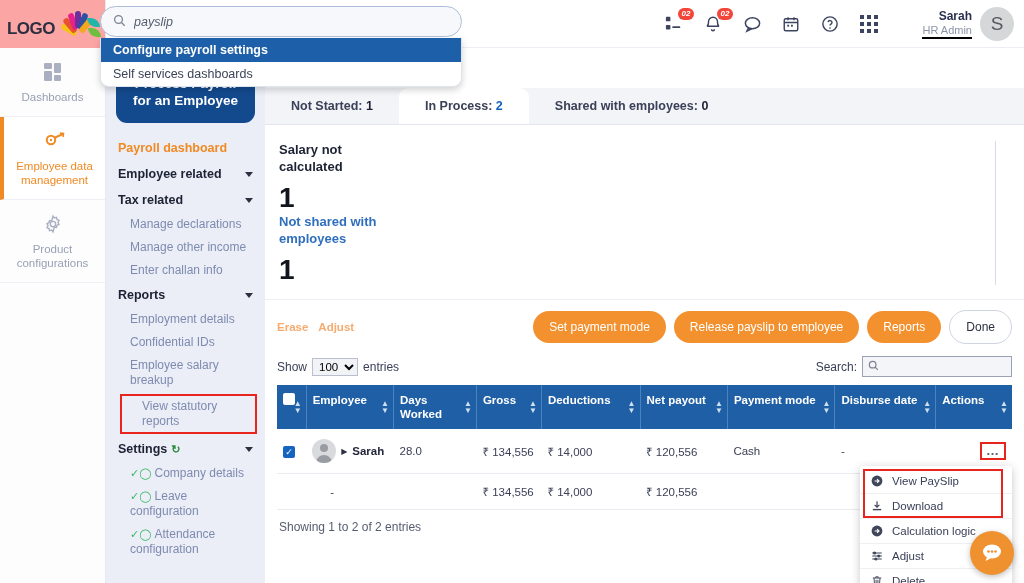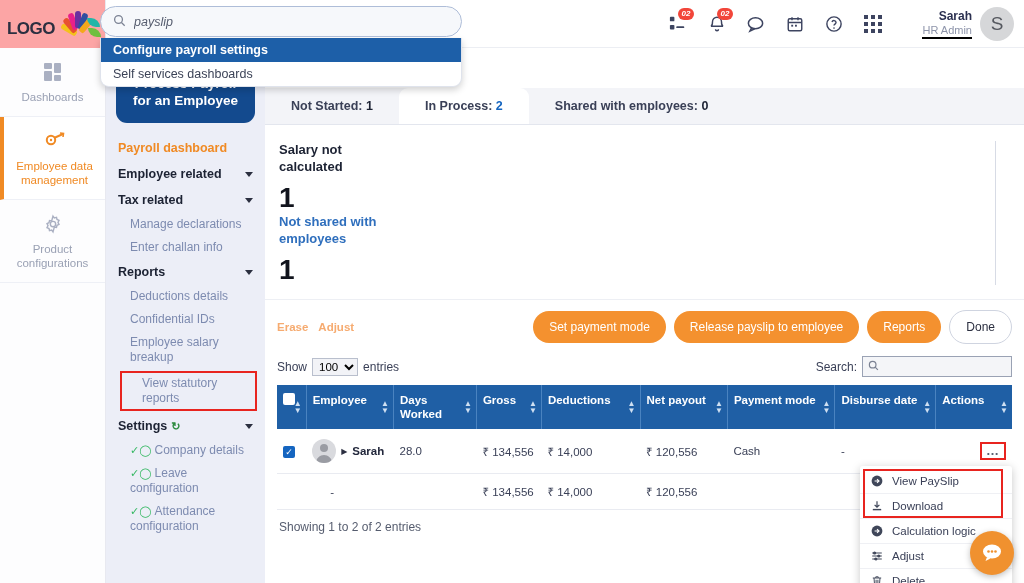--- a/index.html
+++ b/index.html
@@ -92,21 +92,21 @@
   }
   .suggest {
     position: absolute; left: 100px; top: 38px; width: 362px; z-index: 39;
     background: #fff; border-radius: 0 0 9px 9px; box-shadow: 0 3px 7px rgba(0,0,0,.18);
     overflow: hidden; border: 1px solid #dfe3ec; border-top: 0;
   }
   .suggest-item { padding: 5px 12px; font-size: 12.5px; color: #3c4357; cursor: pointer; }
   .suggest-item.sel { background: #1d5fa8; color: #fff; font-weight: 600; }
 
   .hdr-icons { position: absolute; right: 142px; top: 0; height: 48px; display: flex; align-items: center; gap: 17px; }
-  .hi { position: relative; cursor: pointer; width: 22px; height: 22px; display:flex; align-items:center; justify-content:flex-end; color:#3d4460; }
+  .hi { position: relative; cursor: pointer; width: 22px; height: 22px; display:flex; align-items:center; justify-content:flex-start; color:#3d4460; }
   .badge {
     position: absolute; top: -5px; right: -7px; background: #f2463a; color: #fff;
     font-size: 8px; font-weight: 700; border-radius: 9px; padding: 1px 3.5px; line-height: 10px;
   }
   .user-box { position: absolute; right: 10px; top: 0; height: 48px; display: flex; align-items: center; gap: 8px; cursor: pointer; }
   .user-name { font-size: 12px; font-weight: 700; color: #2b3050; text-align: right; line-height: 14px; }
   .user-role { font-size: 11px; color: #8d94aa; text-align: center; line-height: 14px; border-bottom: 2px solid #000000; }
   .avatar {
     width: 34px; height: 34px; border-radius: 50%; background: #d6d7d9;
     display: flex; align-items: center; justify-content: center;
@@ -281,27 +281,28 @@
       </div>
       <div class="nav-head">
         <span>Employee related</span>
         <i class="caret"></i>
       </div>
       <div class="nav-head">
         <span>Tax related</span>
         <i class="caret"></i>
       </div>
       <div class="nav-sub">Manage declarations</div>
+      <div class="nav-sub">Manage other income</div>
       <div class="nav-sub">Enter challan info</div>
 
       <div class="nav-head">
         <span>Reports</span>
         <i class="caret"></i>
       </div>
-      <div class="nav-sub">Deductions details</div>
+      <div class="nav-sub">Employment details</div>
       <div class="nav-sub">Confidential IDs</div>
       <div class="nav-sub">Employee salary breakup</div>
       <div class="nav-sub boxed">View statutory reports</div>
 
       <div class="nav-head">
         <span>
           <span>Settings</span><span class="refresh-ico">↻</span>
         </span>
         <i class="caret"></i>
       </div>

